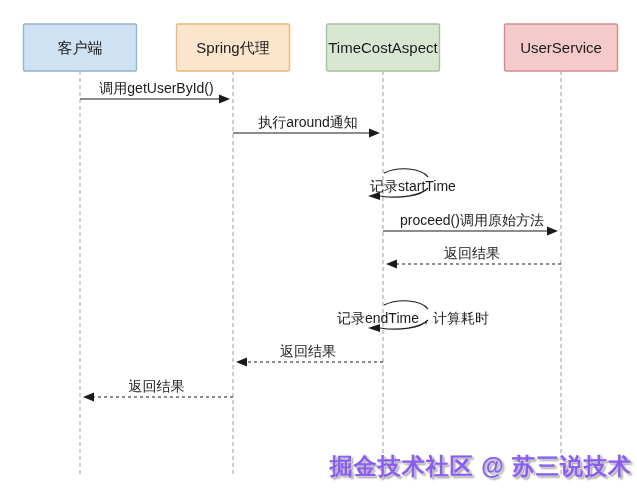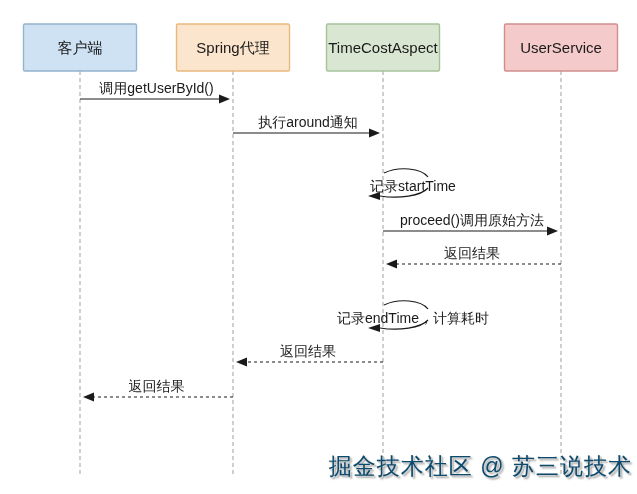--- a/index.html
+++ b/index.html
@@ -16,23 +16,23 @@
     overflow: hidden;
   }
   svg text {
     font-family: "Liberation Sans", "DejaVu Sans", sans-serif;
   }
   .watermark {
     position: absolute;
     top: 451px;
     right: 5px;
     font-size: 23px;
-    font-weight: normal;
+    font-weight: bold;
     letter-spacing: 1px;
-    color: #0c4a6e;
+    color: #8b5cf6;
     text-shadow: 1px 1px 0 #cfcfcf, 2px 2px 2px #9a9a9a, -0.5px -0.5px 0 #e4e4e4;
     white-space: nowrap;
     user-select: none;
   }
 </style>
 </head>
 <body>
 
 <div class="canvas">
   <svg id="seq-svg" width="637" height="494" viewBox="0 0 637 494" xmlns="http://www.w3.org/2000/svg">

